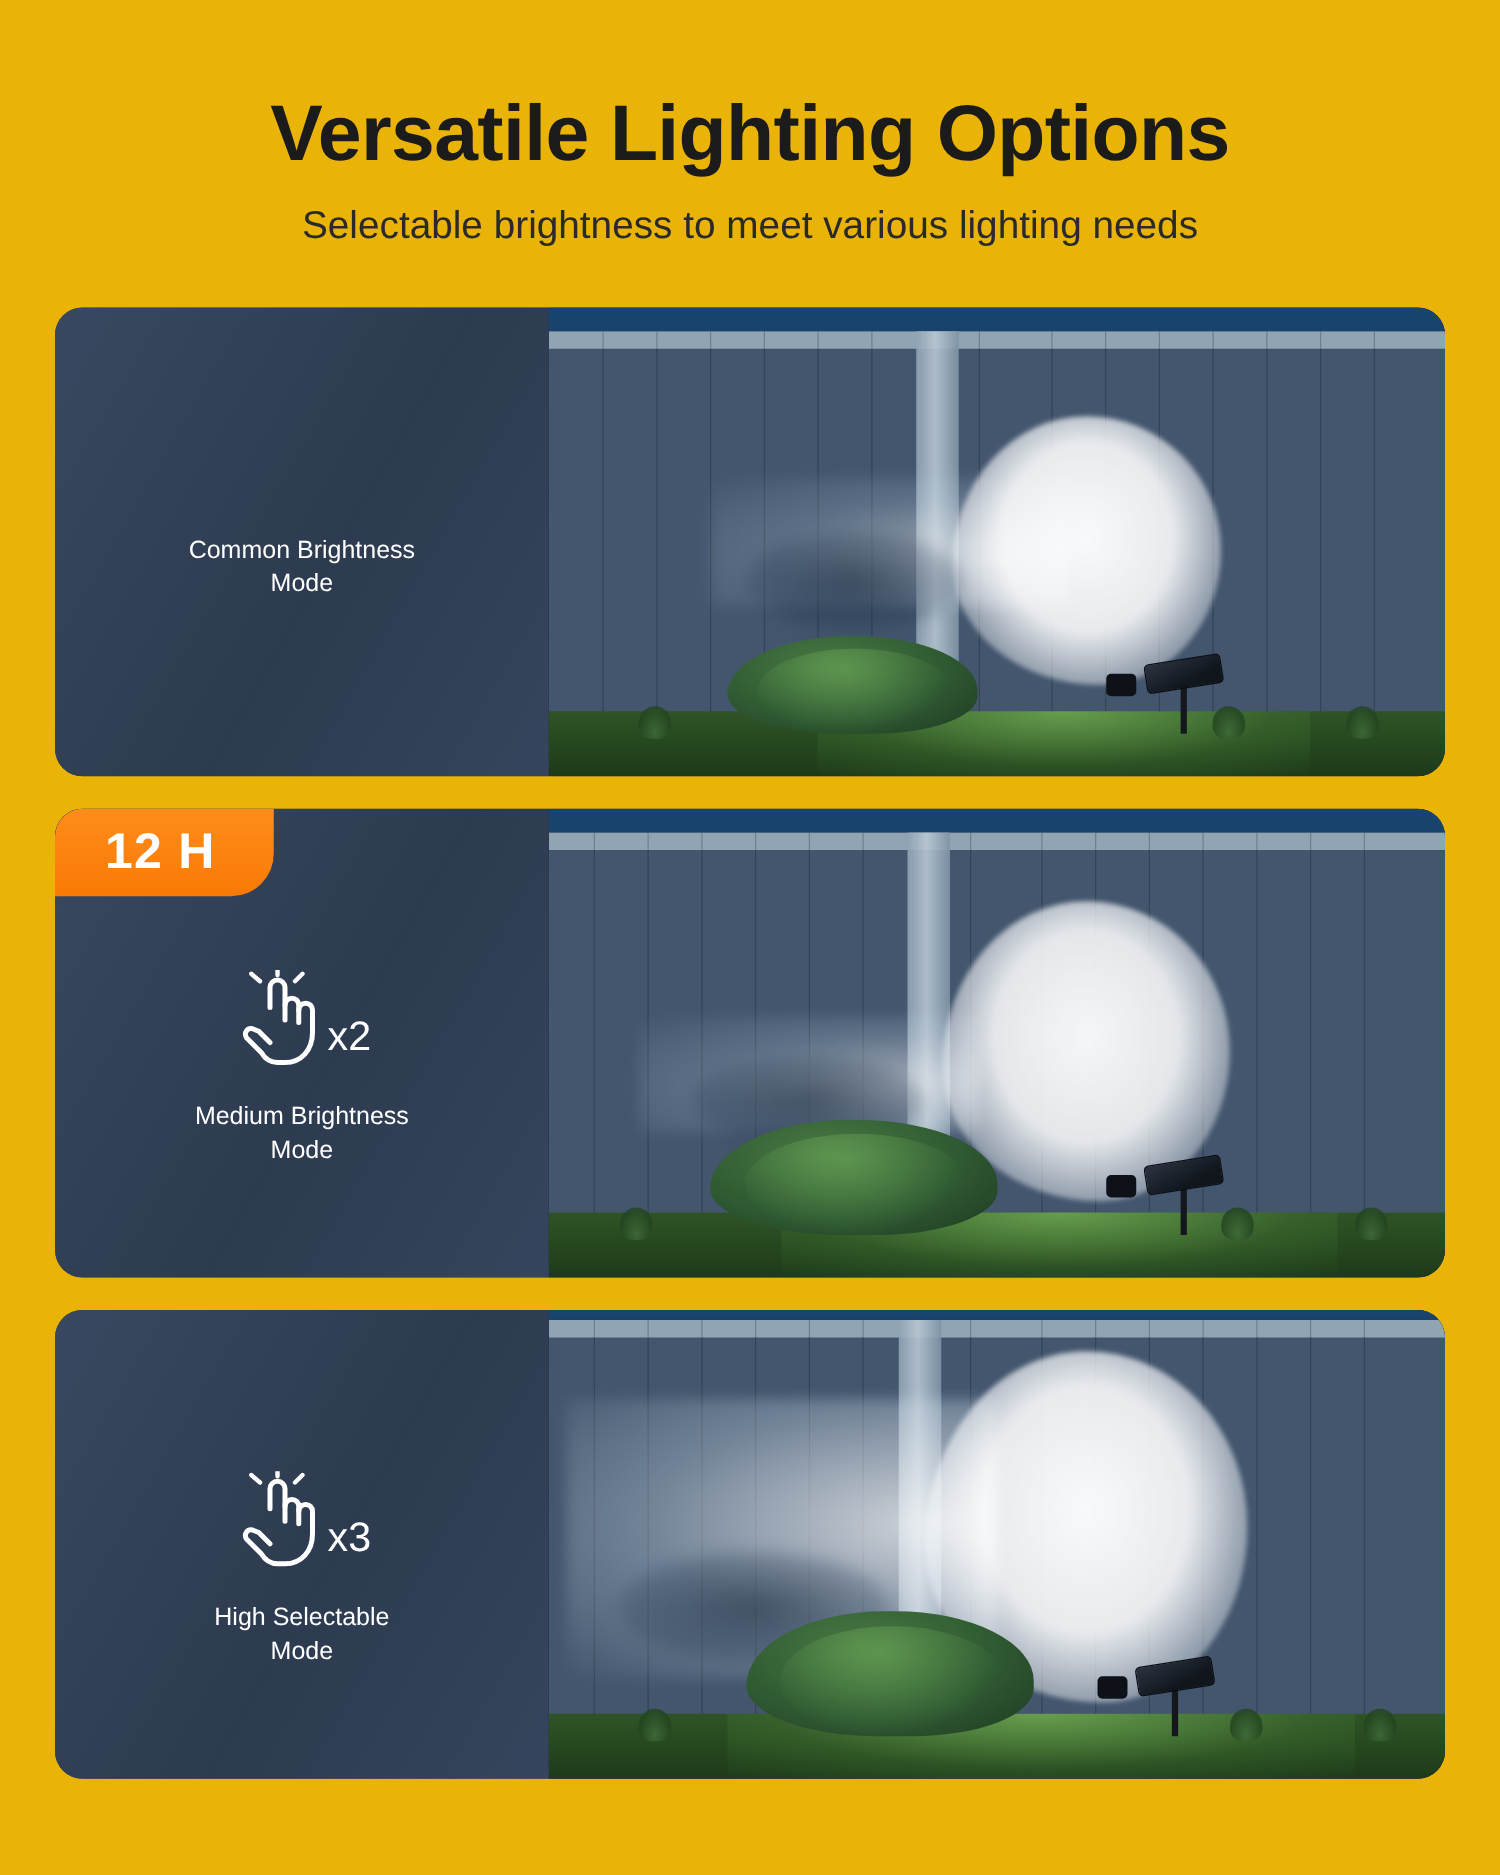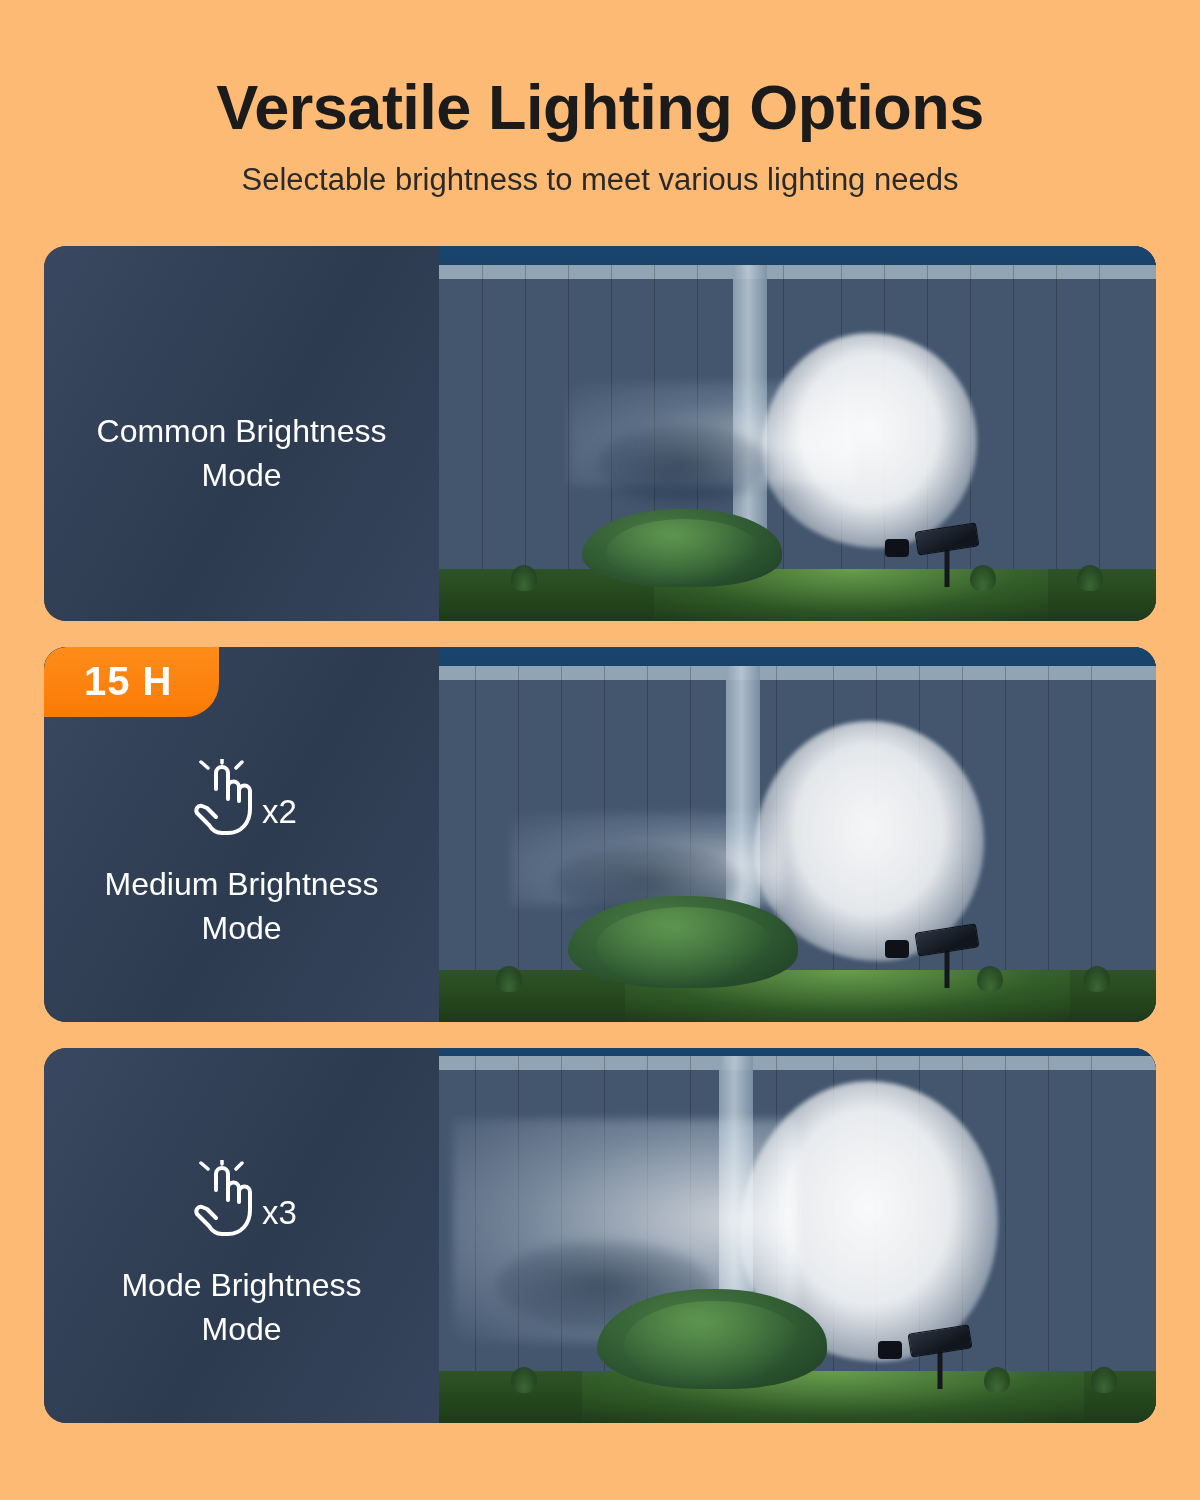--- a/index.html
+++ b/index.html
@@ -9,21 +9,21 @@
     height: 1500px;
     background: #f0f0f0;
     font-family: "Liberation Sans", sans-serif;
     overflow: hidden;
   }
 
   .page {
     width: 1200px;
     height: 1500px;
     position: relative;
-    background: #fdba74;
+    background: #eab308;
   }
 
   
   .header {
     padding-top: 74px;
     text-align: center;
   }
   .title {
     font-size: 63px;
     font-weight: bold;
@@ -96,21 +96,21 @@
   .touch-icon svg { display: block; }
   .touch-count {
     color: #ffffff;
     font-size: 33px;
     font-weight: 400;
     padding-bottom: 6px;
   }
 
   .mode-label {
     color: #ffffff;
-    font-size: 32px;
+    font-size: 20px;
     line-height: 1.35;
     text-align: center;
     font-weight: 400;
     max-width: 330px;
   }
 
   
   .photo {
     flex: 1 1 auto;
     position: relative;
@@ -309,21 +309,21 @@
         <div class="lamp" style="left:66%; width:70px; height:62px;">
           <div class="lamp-stake"></div>
           <div class="lamp-panel"></div>
           <div class="lamp-head"></div>
         </div>
       </div>
     </div>
 
     <div class="card">
       <div class="info">
-        <div class="hours-tag">15 H</div>
+        <div class="hours-tag">12 H</div>
         <div class="touch-row">
           <span class="touch-icon">
             <svg width="74" height="78" viewBox="0 0 74 78" fill="none" xmlns="http://www.w3.org/2000/svg">
               <path d="M30 30 V14a6 6 0 0 1 12 0v26" stroke="#ffffff" stroke-width="4" fill="none" stroke-linecap="round"></path>
               <path d="M42 28a5.5 5.5 0 0 1 11 0v14" stroke="#ffffff" stroke-width="4" fill="none" stroke-linecap="round"></path>
               <path d="M53 32a5.5 5.5 0 0 1 11 0v18c0 14-9 24-22 24h-6c-6 0-10-3-13-8L11 54c-2-4 1-8 5-7l5 2 9 9" stroke="#ffffff" stroke-width="4" fill="none" stroke-linecap="round" stroke-linejoin="round"></path>
               <path d="M22 9l-7-6M36 4V0M50 9l6-6" stroke="#ffffff" stroke-width="3.5" stroke-linecap="round"></path>
             </svg>
           </span>
           <span class="touch-count">x2</span>
@@ -382,21 +382,21 @@
             <svg width="74" height="78" viewBox="0 0 74 78" fill="none" xmlns="http://www.w3.org/2000/svg">
               <path d="M30 30 V14a6 6 0 0 1 12 0v26" stroke="#ffffff" stroke-width="4" fill="none" stroke-linecap="round"></path>
               <path d="M42 28a5.5 5.5 0 0 1 11 0v14" stroke="#ffffff" stroke-width="4" fill="none" stroke-linecap="round"></path>
               <path d="M53 32a5.5 5.5 0 0 1 11 0v18c0 14-9 24-22 24h-6c-6 0-10-3-13-8L11 54c-2-4 1-8 5-7l5 2 9 9" stroke="#ffffff" stroke-width="4" fill="none" stroke-linecap="round" stroke-linejoin="round"></path>
               <path d="M22 9l-7-6M36 4V0M50 9l6-6" stroke="#ffffff" stroke-width="3.5" stroke-linecap="round"></path>
             </svg>
           </span>
           <span class="touch-count">x3</span>
         </div>
         <div class="mode-label">
-          <span>Mode Brightness</span><br>
+          <span>High Selectable</span><br>
           <span>Mode</span>
         </div>
       </div>
 
       <div class="photo">
         <div class="sky" style="height:4%"></div>
         <div class="fence" style="top:2%">
           <div class="fence-top-rail"></div>
           <div class="plank" style="left:5%"></div>
             <div class="plank" style="left:11%"></div>

